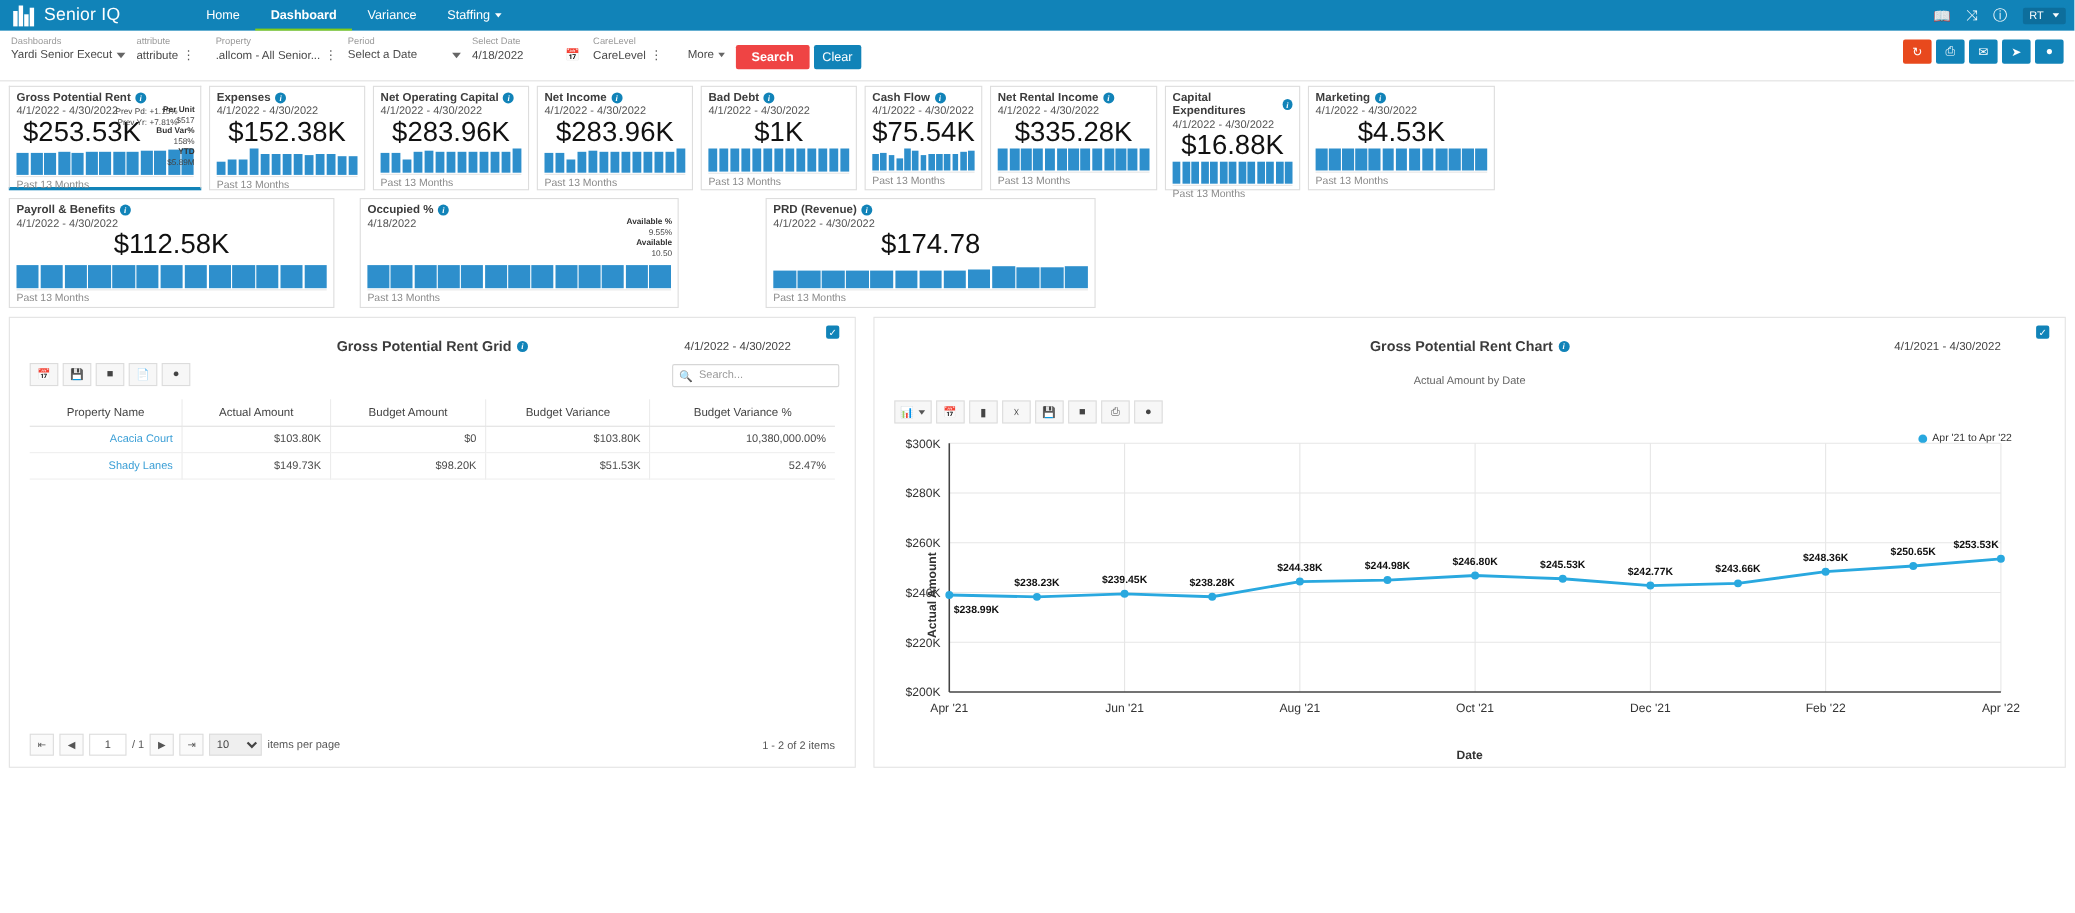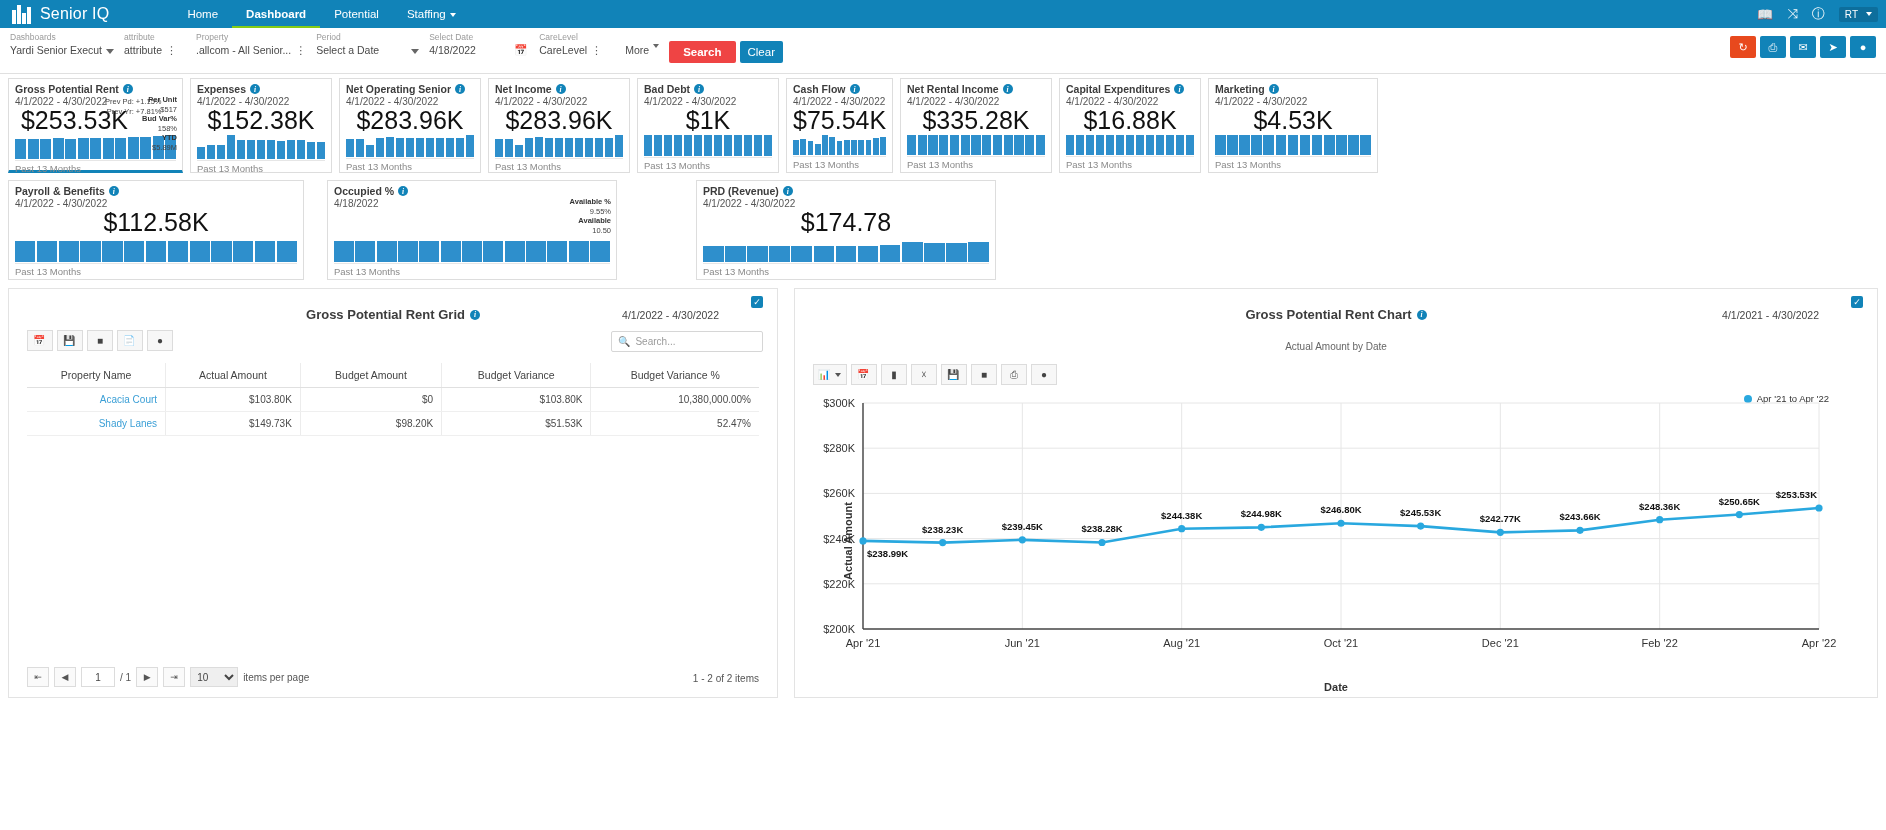--- a/index.html
+++ b/index.html
@@ -35,21 +35,21 @@
   .nav-ic { font-size: 13px; cursor: pointer; opacity: .95; }
   .user-chip { background:#0d6e9c; font-size:10px; padding:2px 6px; border-radius:2px; display:flex; align-items:center; gap:4px;}
 
   
   .filterbar {
     height: 46px; border-bottom: 1px solid #e0e0e0; display: flex; align-items: flex-start;
     padding: 4px 10px 0 10px; position: relative; background:#fff;
   }
   .fgroup { display: flex; flex-direction: column; margin-right: 10px; position: relative; }
   .flabel { font-size: 8.5px; color: #9a9a9a; line-height: 11px; margin-bottom: 1px;}
-  .fval { font-size: 10.5px; color: #4a4a4a; display: flex; gap: 4px; white-space: nowrap;}
+  .fval { font-size: 10.5px; color: #4a4a4a; display: flex; align-items: center; gap: 4px; white-space: nowrap;}
   .dots { letter-spacing: 0; font-size: 11px; color:#555; }
   .btn-search {
     background: #ef4444; color: #fff; border: none; font-size: 11.5px;
     padding: 5px 14px; border-radius: 2px; cursor: pointer; margin-top: 9px; font-weight: bold;
   }
   .btn-clear {
     background: #1183b8; color: #fff; border: none; font-size: 11.5px;
     padding: 5px 8px; border-radius: 2px; cursor: pointer; margin-top: 9px; margin-left: 4px;
   }
   .fb-right { position: absolute; right: 10px; top: 8px; display: flex; gap: 4px; }
@@ -152,21 +152,21 @@
         <i></i>
         <i></i>
         <i></i>
         <i></i>
       </span>
     <span class="brand-name">Senior IQ</span>
   </div>
   <div class="nav-items" id="nav-items">
       <div class="nav-item"><span>Home</span></div>
       <div class="nav-item active"><span>Dashboard</span></div>
-      <div class="nav-item"><span>Potential</span></div>
+      <div class="nav-item"><span>Variance</span></div>
       <div class="nav-item"><span>Staffing</span><span class="caret"></span></div>
     </div>
   <div class="nav-right">
     <span class="nav-ic">📖</span>
     <span class="nav-ic">⤨</span>
     <span class="nav-ic">ⓘ</span>
     <span class="user-chip">
       <span>RT</span>
       <span class="caret"></span>
     </span>
@@ -302,21 +302,21 @@
           <i style="height: 18.2px;"></i>
           <i style="height: 18.72px;"></i>
           <i style="height: 18.46px;"></i>
           <i style="height: 17.16px;"></i>
           <i style="height: 16.64px;"></i>
         </div>
         <div class="kpi-foot">Past 13 Months</div>
       </div>
       <div class="kpi-card" style="width: 142px;">
         <div class="kpi-title">
-          <span>Net Operating Senior</span>
+          <span>Net Operating Capital</span>
           <span class="info-i">i</span>
         </div>
         <div class="kpi-date">4/1/2022 - 4/30/2022</div>
         <div class="kpi-value">$283.96K</div>
         <div class="spark">
           <i style="height: 17.68px;"></i>
           <i style="height: 18.2px;"></i>
           <i style="height: 11.96px;"></i>
           <i style="height: 18.72px;"></i>
           <i style="height: 19.5px;"></i>
@@ -420,21 +420,21 @@
           <i style="height: 20.28px;"></i>
           <i style="height: 20.28px;"></i>
           <i style="height: 20.28px;"></i>
           <i style="height: 20.28px;"></i>
           <i style="height: 20.28px;"></i>
           <i style="height: 20.28px;"></i>
           <i style="height: 20.28px;"></i>
         </div>
         <div class="kpi-foot">Past 13 Months</div>
       </div>
-      <div class="kpi-card" style="width: 142px;">
+      <div class="kpi-card" style="width: 123px;">
         <div class="kpi-title">
           <span>Capital Expenditures</span>
           <span class="info-i">i</span>
         </div>
         <div class="kpi-date">4/1/2022 - 4/30/2022</div>
         <div class="kpi-value">$16.88K</div>
         <div class="spark">
           <i style="height: 20.28px;"></i>
           <i style="height: 20.28px;"></i>
           <i style="height: 20.28px;"></i>

